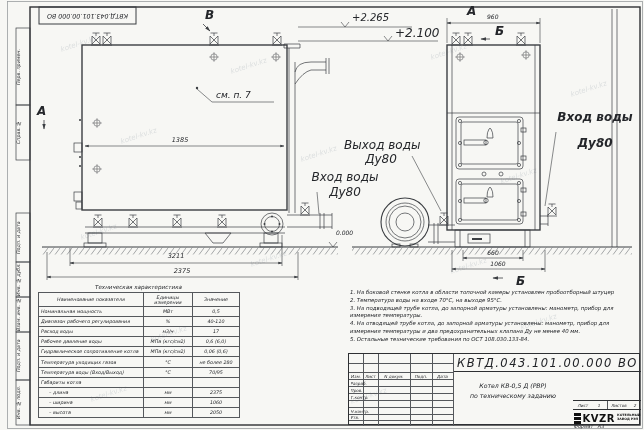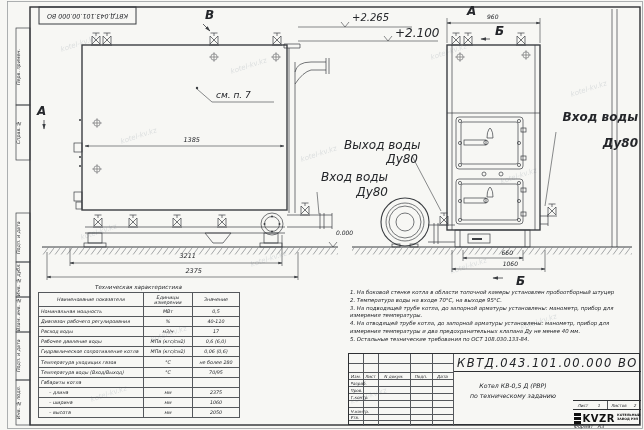--- a/index.html
+++ b/index.html
@@ -1,19 +1,19 @@
 <!DOCTYPE html>
 <html><head>
 <meta charset="utf-8">
 <style>
   html,body{margin:0;padding:0;background:#e8e8e8;font-family:"DejaVu Sans",sans-serif;}
   .page{position:relative;width:644px;height:430px;background:#f7f7f4;overflow:hidden;}
   svg.art{position:absolute;left:0;top:0;}
   .t{position:absolute;font-style:italic;color:#24262a;white-space:nowrap;line-height:1;}
-  .c{text-align:right;}
+  .c{text-align:center;}
   .marker{font-size:12px;font-weight:bold;}
   .dim{font-size:6.5px;}
   .lbl{font-size:12px;font-weight:normal;}
   .lbl2{font-size:12px;font-weight:bold;}
   .rot180{transform:rotate(180deg);}
   .docbox{font-size:6.3px;display:flex;align-items:center;justify-content:center;}
   .stamp{position:absolute;display:flex;align-items:center;justify-content:center;
          writing-mode:vertical-rl;transform:rotate(180deg);font-size:4.8px;font-style:italic;color:#2e3033;}
   .wm{position:absolute;font-size:7px;color:rgba(105,118,135,0.20);transform:rotate(-18deg);font-style:italic;}
   

